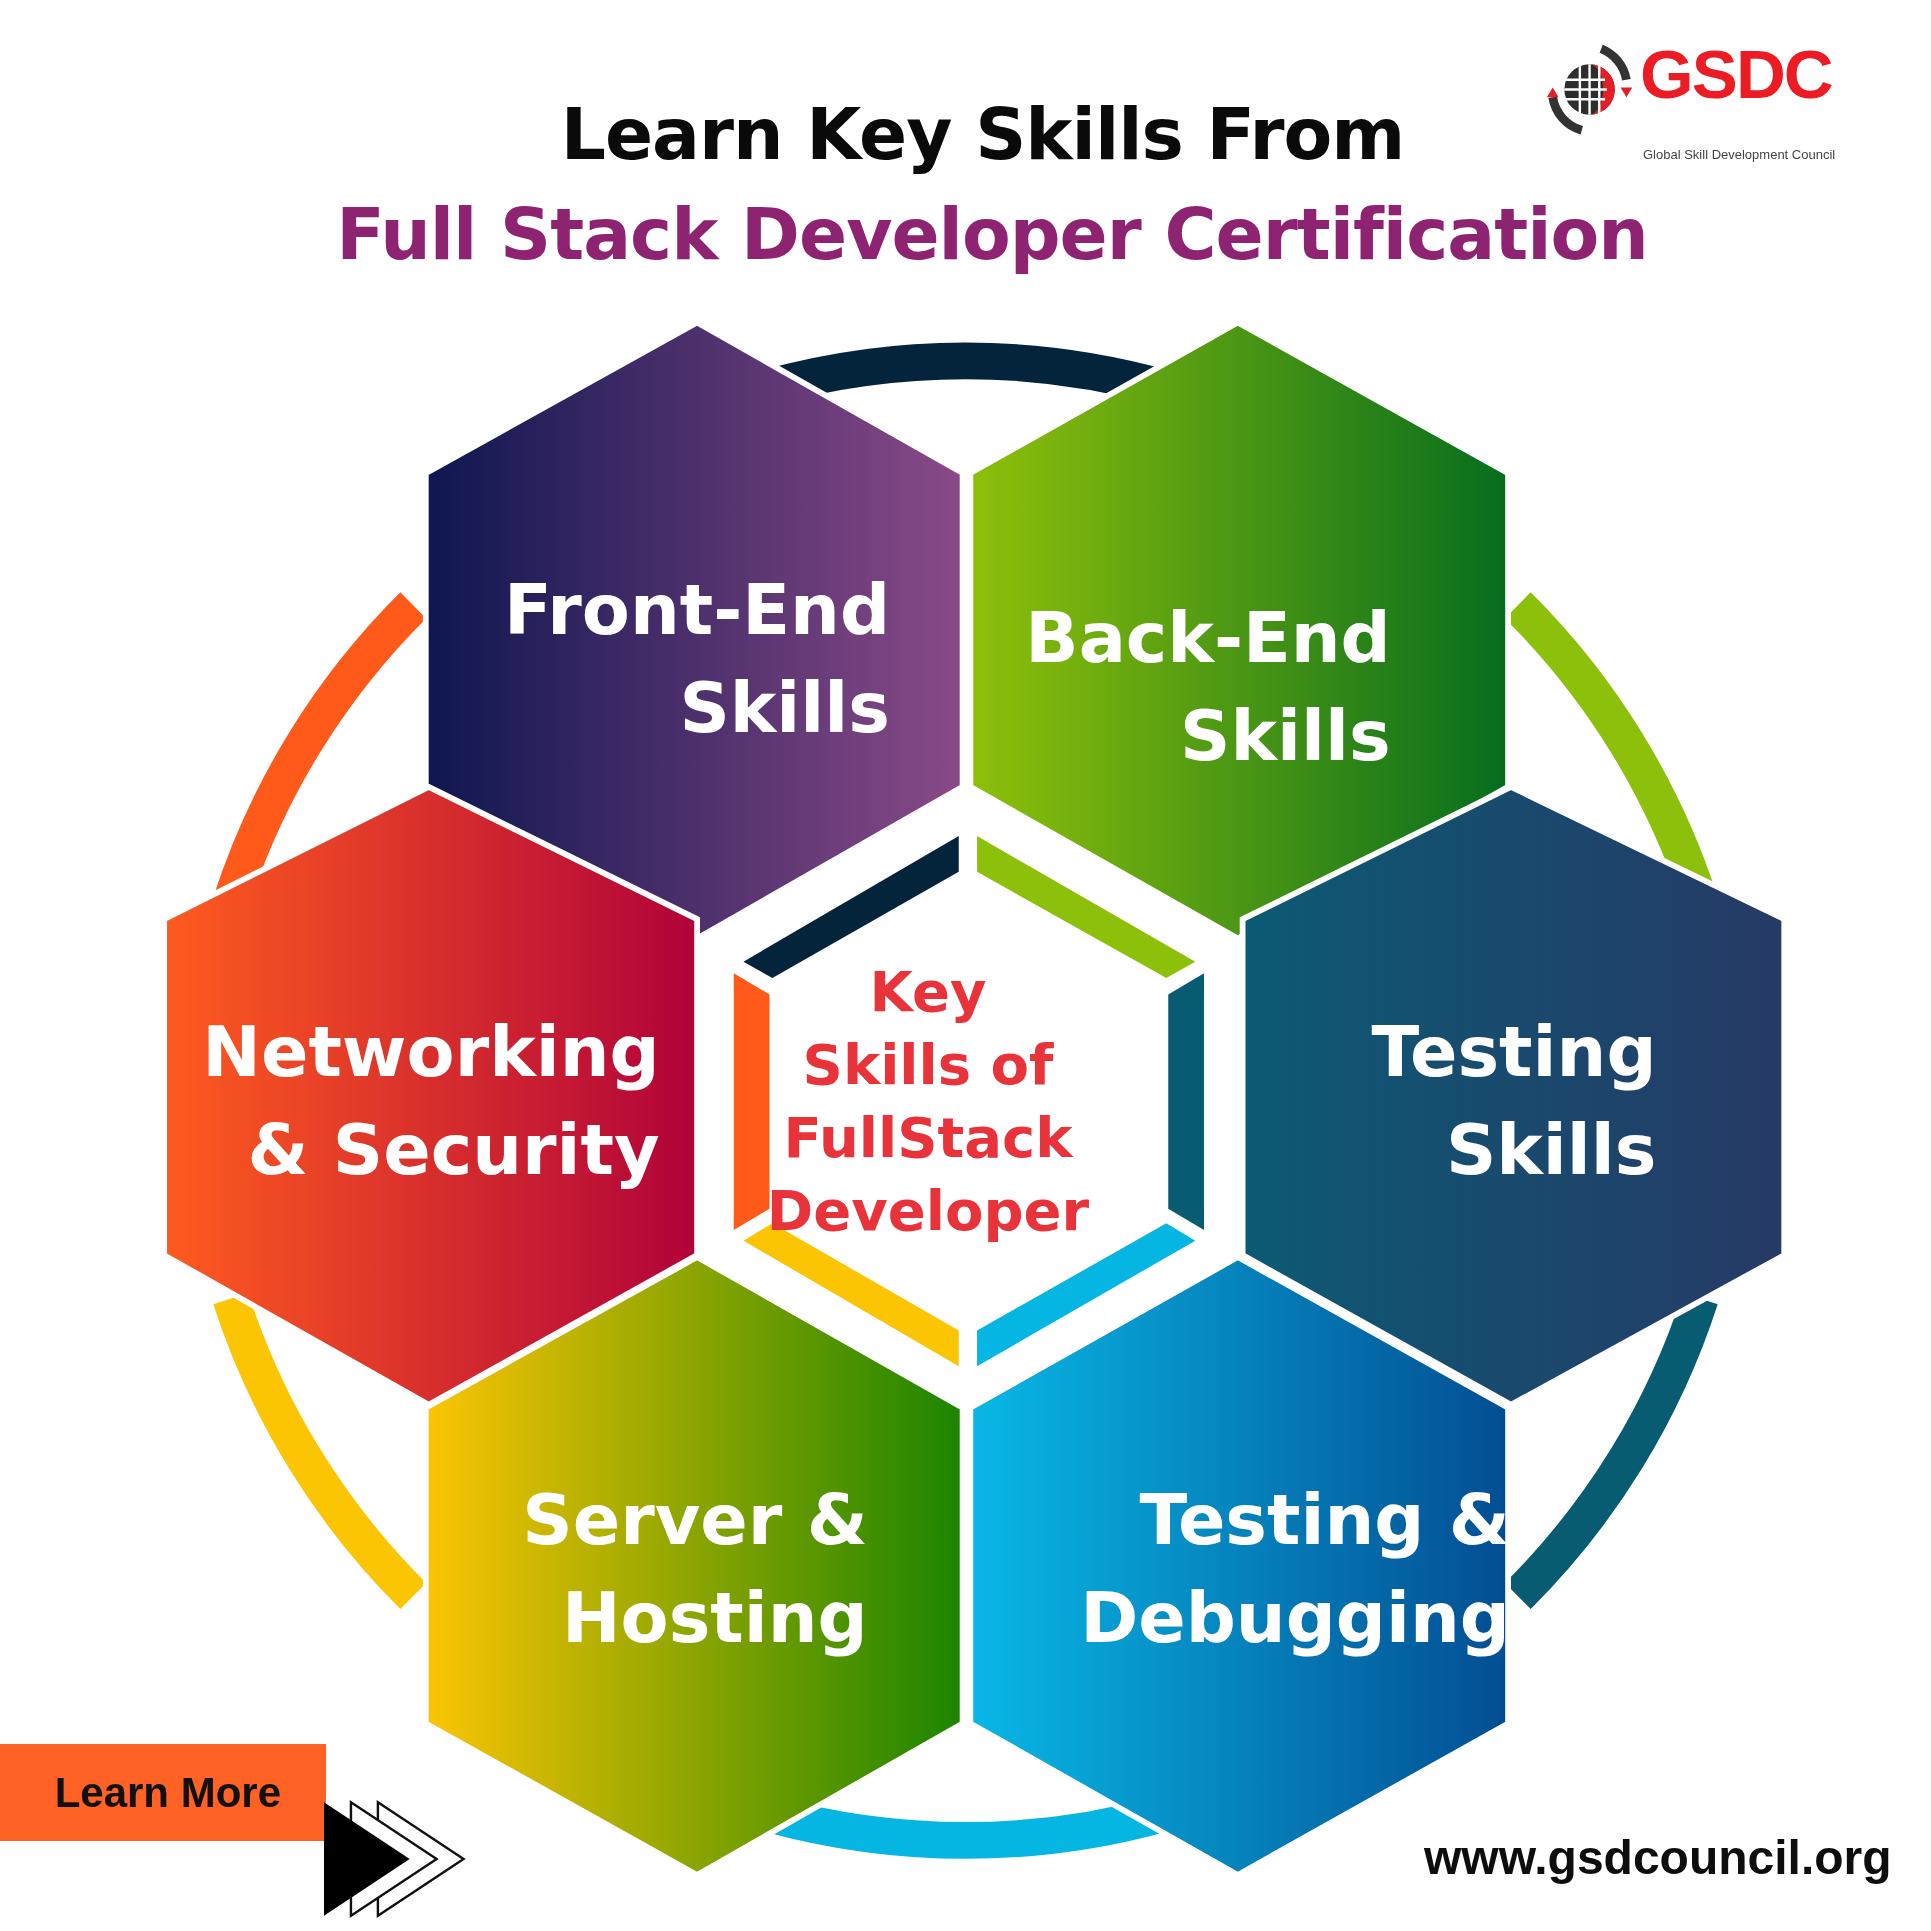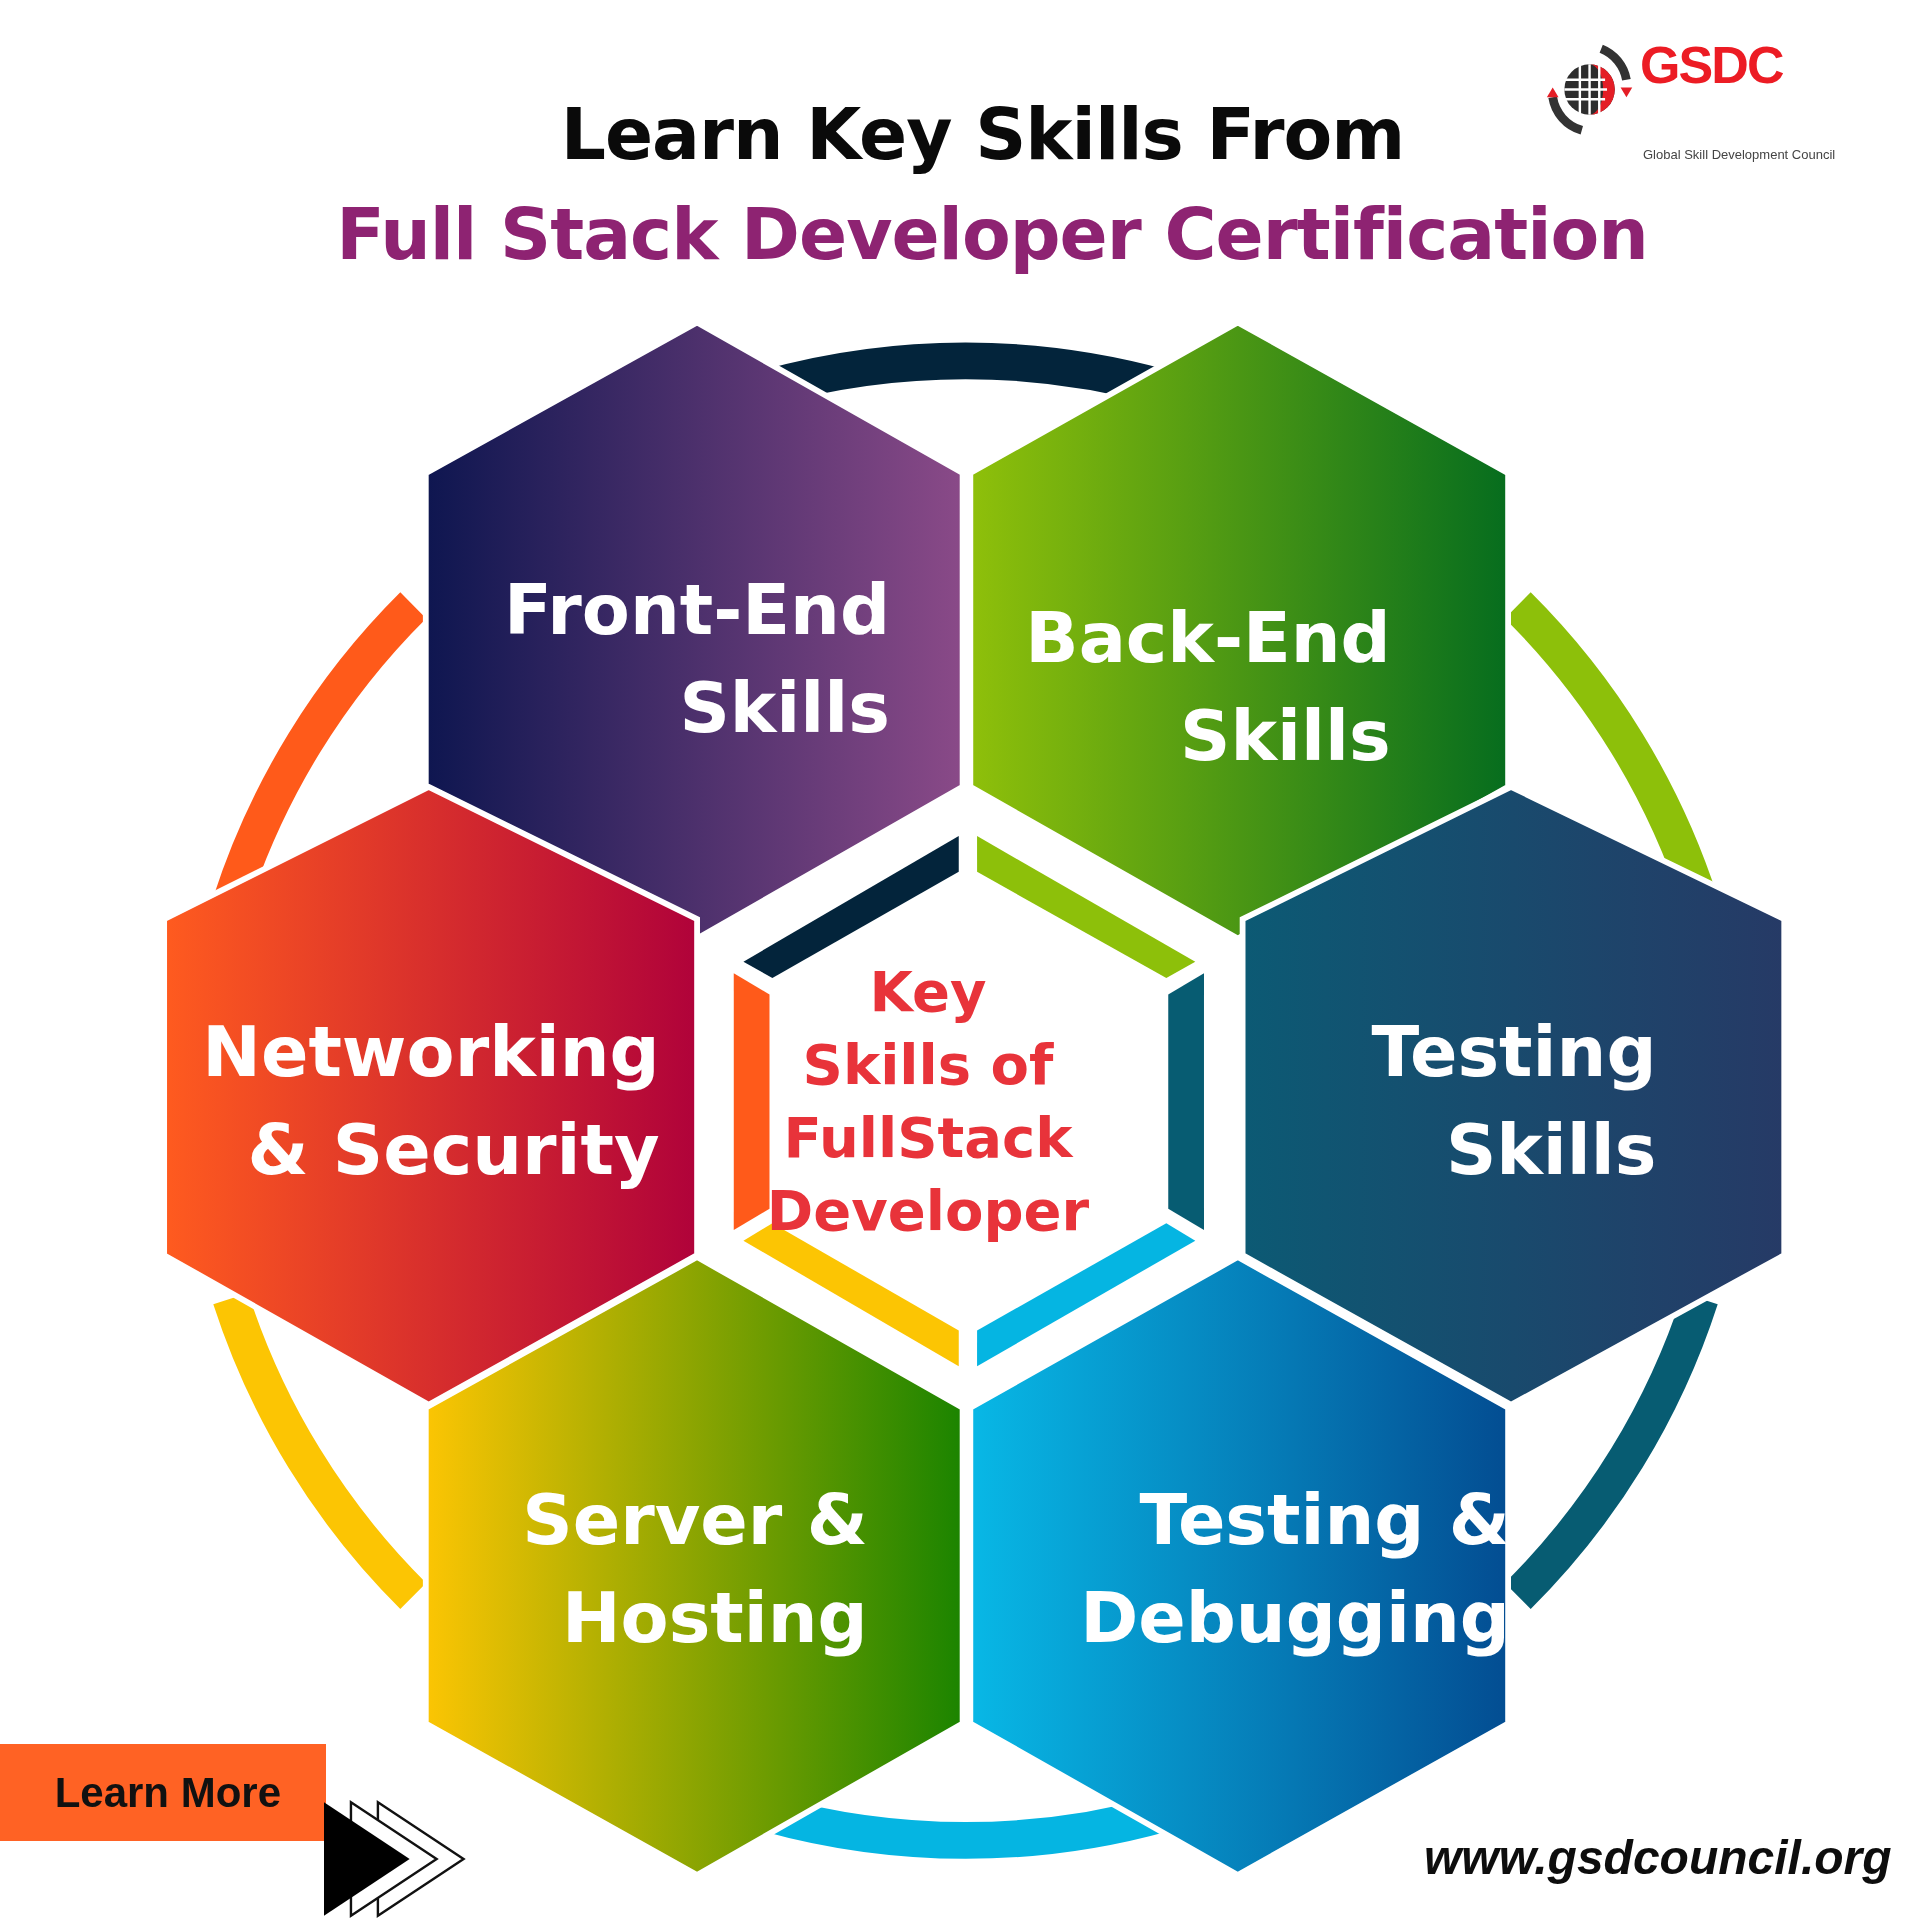--- a/index.html
+++ b/index.html
@@ -1,29 +1,29 @@
 <!DOCTYPE html>
 <html><head>
 <meta charset="utf-8">
 <style>
   html, body { margin:0; padding:0; background:#ffffff; }
   body { width:1931px; height:1931px; position:relative; overflow:hidden; font-family:"DejaVu Sans", sans-serif; }
   .abs { position:absolute; }
   .title1 { left:0; width:1965px; top:93px; text-align:center; font-size:71px; font-weight:bold; color:#0a0a0a; letter-spacing:-1px; }
   .title2 { left:0; width:1984px; top:193px; text-align:center; font-size:71px; font-weight:bold; color:#8e2372; letter-spacing:-1px; }
   .logo { left:1543px; top:41px; width:319px; height:97px; }
-  .logo-word { left:97px; top:-5.8px; font-size:52px; font-weight:bold; color:#ec1c24; letter-spacing:-1.9px; font-family:"Liberation Sans", sans-serif; }
+  .logo-word { left:97px; top:-5.8px; font-size:69px; font-weight:bold; color:#ec1c24; letter-spacing:-1.9px; font-family:"Liberation Sans", sans-serif; }
   .logo-sub { left:100px; top:74px; font-size:13px; color:#444; font-family:"Liberation Sans", sans-serif; white-space:nowrap;margin-top:32px; }
   svg.scene { position:absolute; left:0; top:0; }
   .hex-label { position:absolute; color:#ffffff; font-weight:bold; text-align:right; font-size:70px; line-height:98px; white-space:nowrap; transform:translate(-50%,-50%); }
   .center-label { position:absolute; left:928px; top:1101px; transform:translate(-50%,-50%); text-align:center; color:#e8333a; font-weight:bold; font-size:56px; line-height:73px; white-space:nowrap; }
   .learn-btn { left:0; top:1744px; width:326px; height:97px; background:#ff6224; display:flex; align-items:center; justify-content:center; cursor:pointer; }
   .learn-btn span { font-size:42px; font-weight:bold; color:#111; font-family:"Liberation Sans", sans-serif; padding-left:9.7px; }
   .arrows { left:324px; top:1796px; }
-  .url { left:1424px; top:1830px; font-size:48px; font-weight:bold; color:#0d0d0d; font-family:"Liberation Sans", sans-serif;font-style:italic; }
+  .url { left:1424px; top:1830px; font-size:48px; font-weight:bold; color:#0d0d0d; font-family:"Liberation Sans", sans-serif; }
 </style>
 </head>
 <body>
 
 <div class="abs title1">Learn Key Skills From</div>
 <div class="abs title2">Full Stack Developer Certification</div>
 
 <div class="abs logo">
   <svg class="abs" style="left:0;top:0" width="97" height="97" viewBox="0 0 100 100">
     <path d="M60 8 A42 42 0 0 1 86 40" stroke="#333" stroke-width="9" fill="none"></path>

